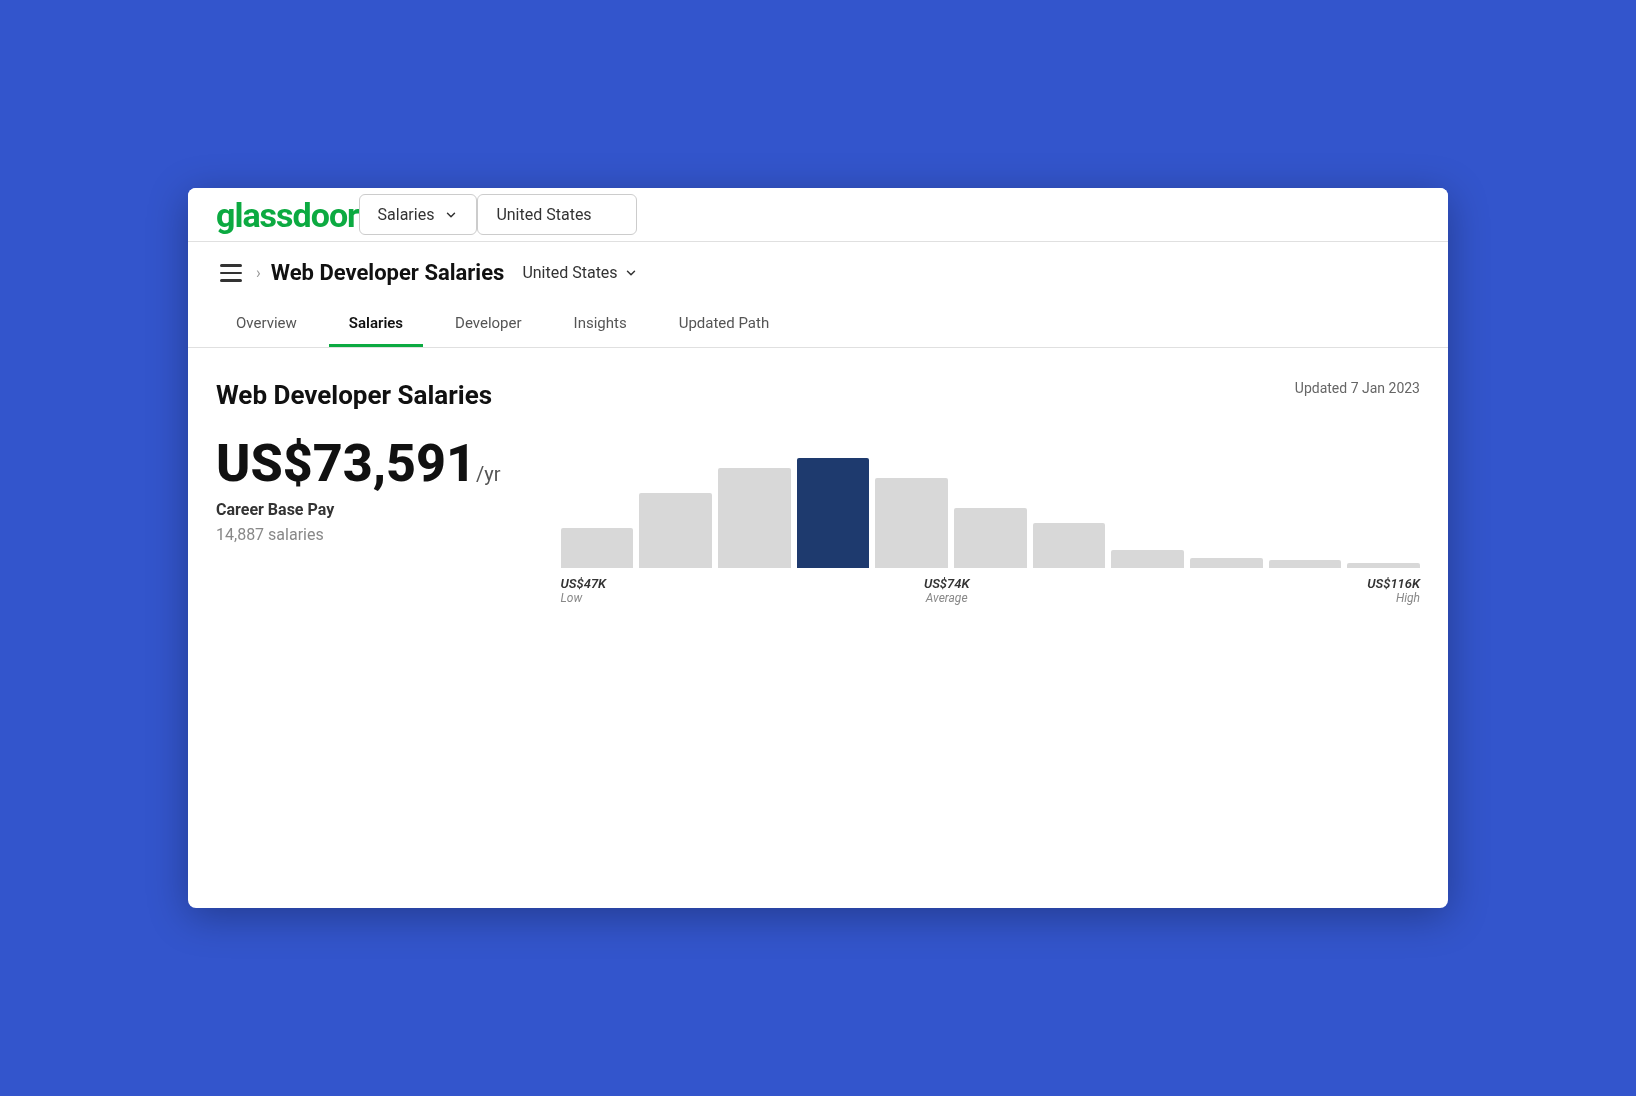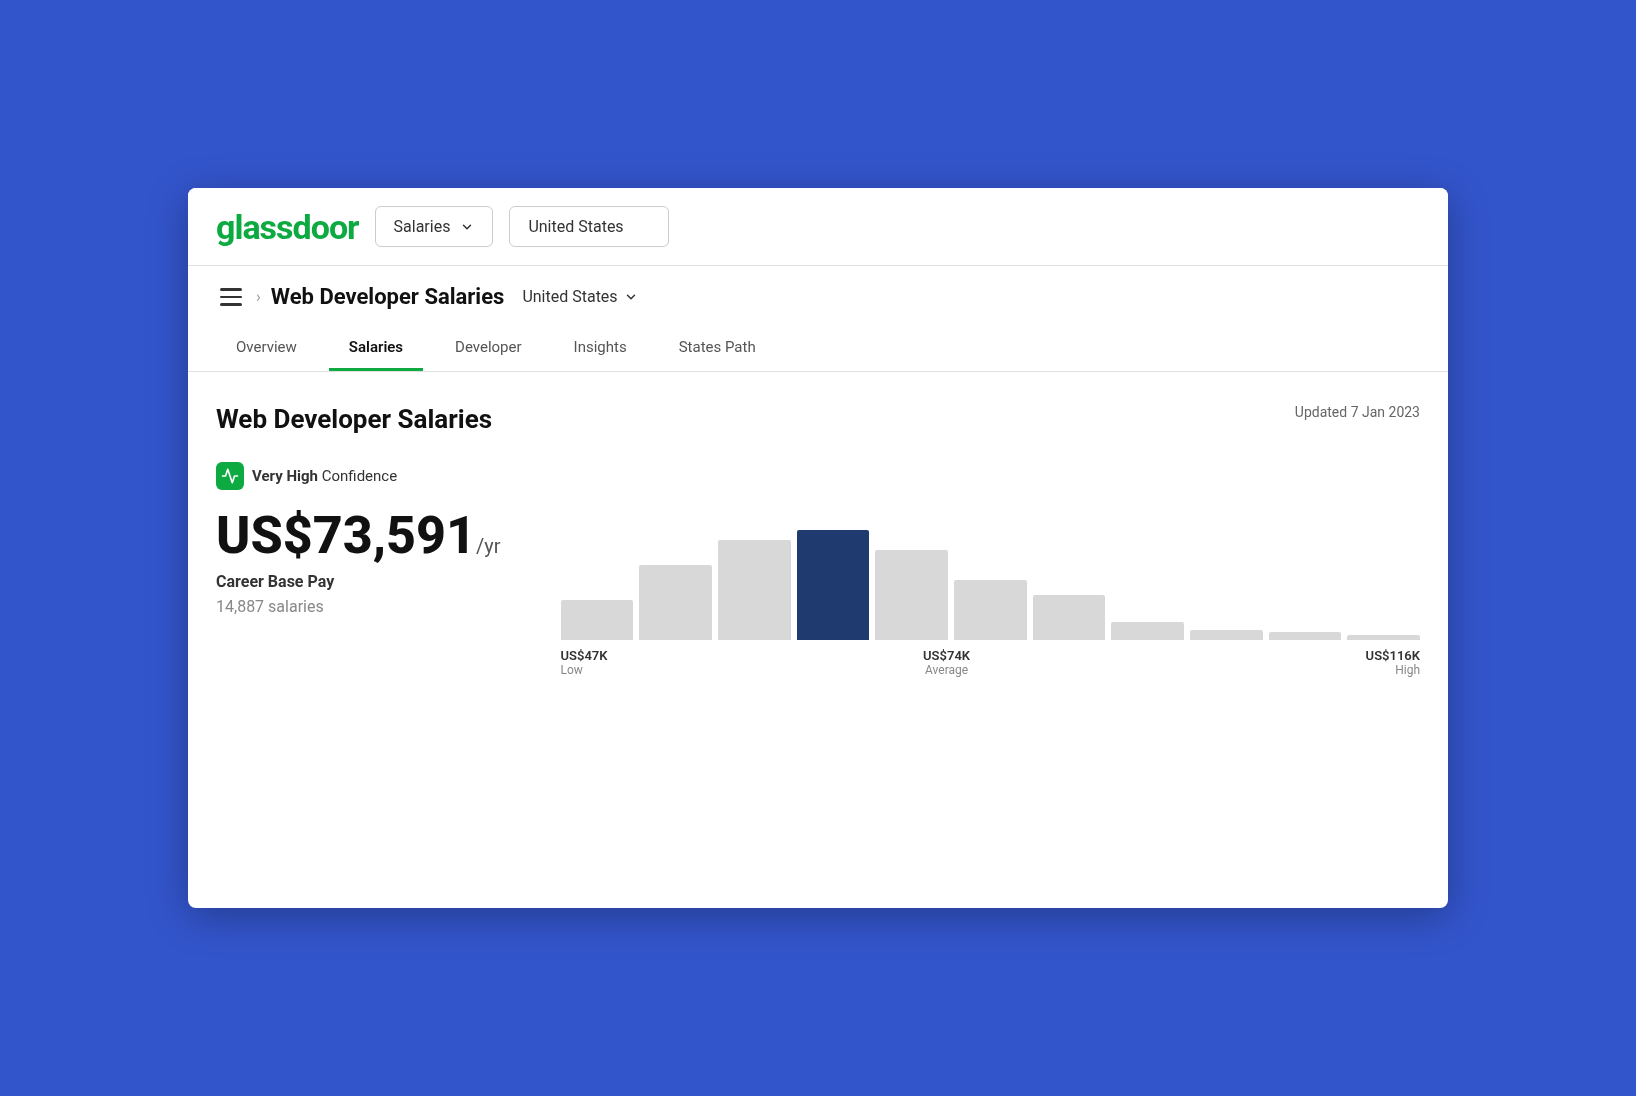--- a/index.html
+++ b/index.html
@@ -14,24 +14,23 @@
     .browser-window {
       background: #ffffff;
       border-radius: 8px;
       width: 1260px;
       min-height: 720px;
       box-shadow: 0 8px 40px rgba(0,0,0,0.3);
       overflow: hidden;
     }
     .header {
       background: #ffffff;
-      padding: 18px 28px;
-      display: flex;
-      align-items: center;
-      gap: 16px;
+      padding: 6px 28px;
+      display: flex;
+      align-items: center;
       border-bottom: 1px solid #e0e0e0;
     }
     .logo {
       color: #0caa41;
       font-size: 34px;
       font-weight: 700;
       letter-spacing: -1px;
       white-space: nowrap;
     }
     .search-bar {
@@ -210,20 +209,21 @@
     .salary-count {
       font-size: 16px;
       color: #888;
       margin-top: 6px;
     }
     .chart-area {
       flex: 1;
       display: flex;
       flex-direction: column;
       justify-content: center;
+      font-style: italic;
     }
     .bar-chart {
       display: flex;
       align-items: flex-end;
       gap: 6px;
       height: 130px;
     }
     .bar {
       border-radius: 2px 2px 0 0;
       min-width: 40px;
@@ -297,41 +297,30 @@
           <polyline points="6 9 12 15 18 9"></polyline>
         </svg>
       </div>
     </div>
 
     <div class="nav-tabs">
       <a class="nav-tab">Overview</a>
       <a class="nav-tab active">Salaries</a>
       <a class="nav-tab">Developer</a>
       <a class="nav-tab">Insights</a>
-      <a class="nav-tab">States Path</a>
+      <a class="nav-tab">Updated Path</a>
     </div>
   </div>
 
   <div class="main-content">
     <div class="content-header">
       <h1 class="page-title">Web Developer Salaries</h1>
       <span class="updated-text">Updated 7 Jan 2023</span>
     </div>
 
-    <div class="confidence-row">
-      <div class="confidence-icon">
-        <svg viewBox="0 0 24 24" fill="none" stroke="white" stroke-width="2.2" stroke-linecap="round" stroke-linejoin="round">
-          <polyline points="22 12 18 12 15 21 9 3 6 12 2 12"></polyline>
-        </svg>
-      </div>
-      <span class="confidence-text">
-        <strong>Very High</strong>
-        <span>Confidence</span>
-      </span>
-    </div>
 
     <div class="salary-section">
       <div class="salary-left">
         <div class="salary-amount">
           <span>US$73,591</span><span class="salary-period">/yr</span>
         </div>
         <div class="salary-label">Career Base Pay</div>
         <div class="salary-count">14,887 salaries</div>
       </div>
 

